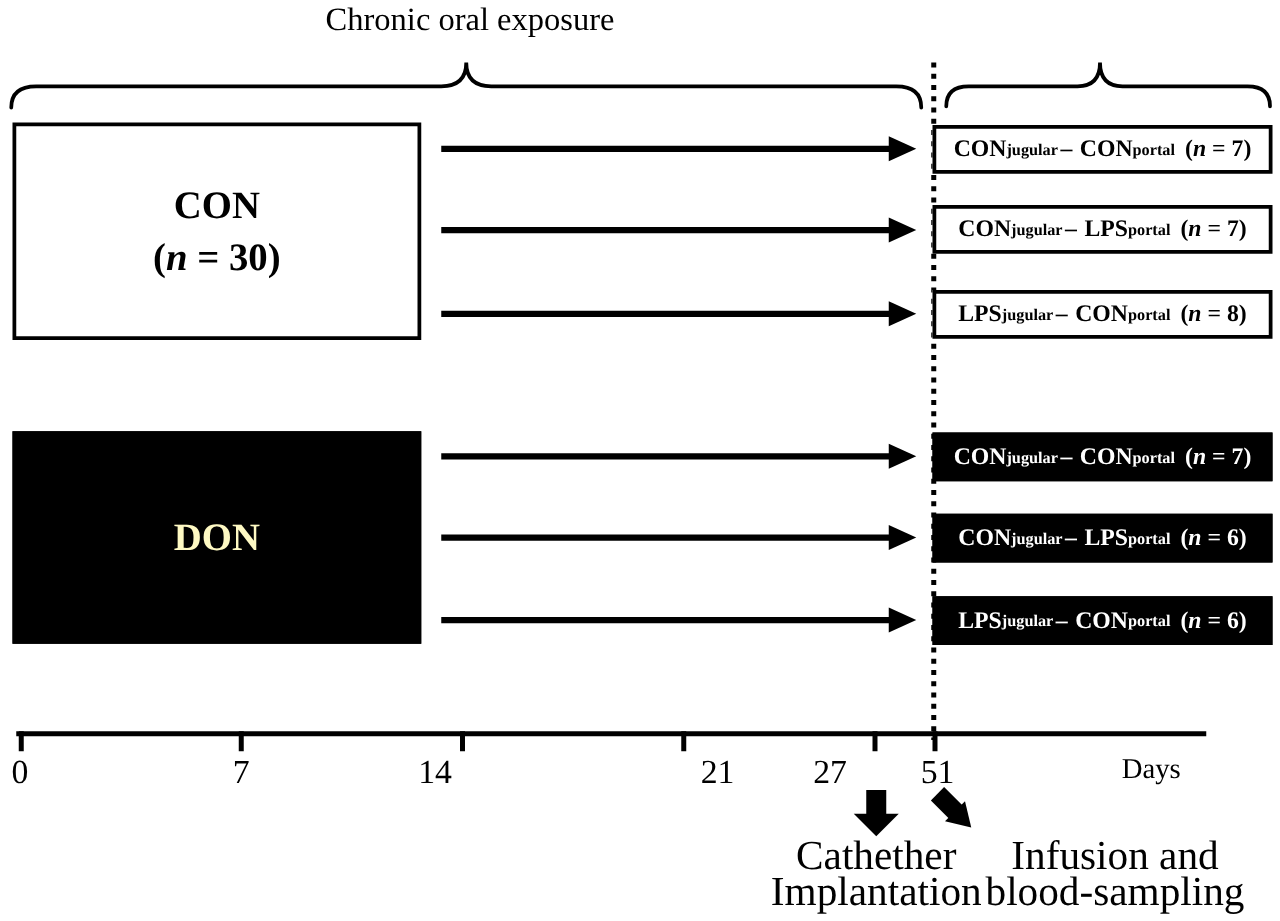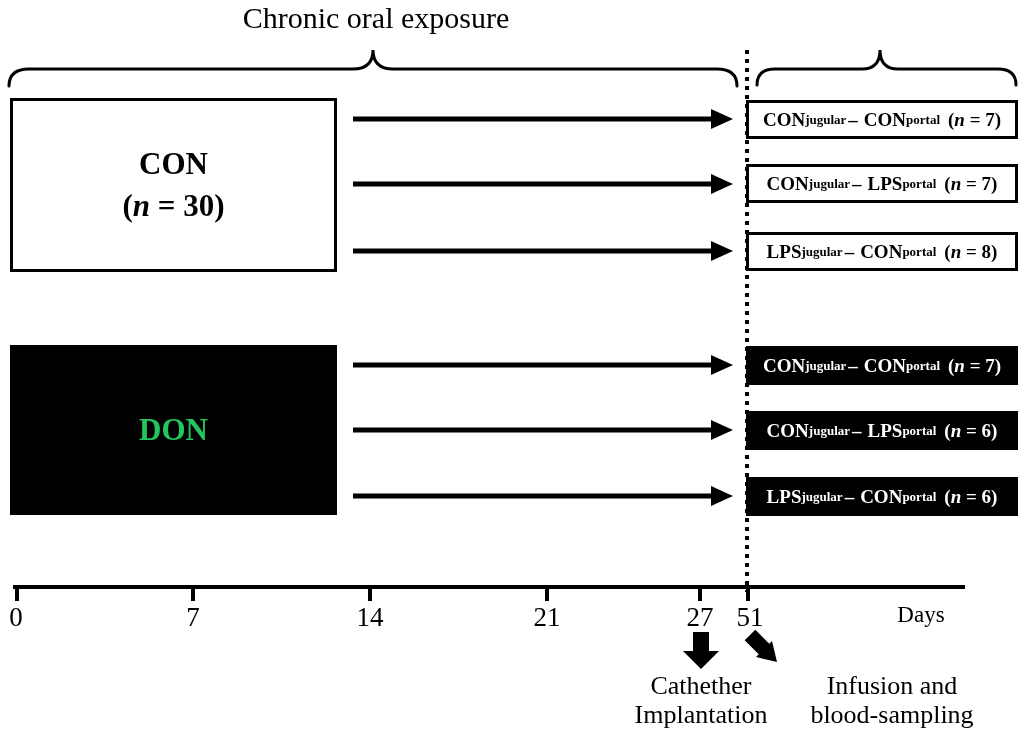--- a/index.html
+++ b/index.html
@@ -13,38 +13,38 @@
   }
   .stage svg.overlay {
     position: absolute;
     left: 0; top: 0;
     width: 1024px; height: 737px;
   }
   .abs { position: absolute; }
   .phase-label {
     top: 1px;
     transform: translateX(-50%);
-    font-size: 30px;
+    font-size: 26px;
     white-space: nowrap;
   }
   .group-box {
     left: 10px;
     width: 321px;
     border: 3px solid #000;
     display: flex;
     flex-direction: column;
     align-items: center;
     justify-content: center;
     text-align: center;
     font-weight: bold;
     font-size: 31px;
     line-height: 42px;
   }
   .group-box.con { top: 98px; height: 168px; background: #ffffff; color: #000; }
-  .group-box.don { top: 345px; height: 164px; background: #000000; color: #22c55e; }
+  .group-box.don { top: 345px; height: 164px; background: #000000; color: #fef9c3; }
   .abox {
     left: 746px;
     width: 266px;
     height: 33px;
     border: 3px solid #000;
     display: flex;
     align-items: center;
     justify-content: center;
     font-weight: bold;
     font-size: 19px;
@@ -68,21 +68,21 @@
   .days-label {
     top: 602px;
     left: 921px;
     transform: translateX(-50%);
     font-size: 23px;
   }
   .annot {
     top: 671px;
     transform: translateX(-50%);
     text-align: center;
-    font-size: 26px;
+    font-size: 33px;
     line-height: 29px;
     white-space: nowrap;
   }
   .annot.catheter { left: 701px; }
   .annot.infusion { left: 892px; }
   i { font-style: italic; }
 </style>
 </head>
 <body>
 
@@ -199,23 +199,23 @@
     <span>LPS</span>
       <sub>jugular</sub>
       <span class="dash">–</span>
       <span>CON</span>
       <sub>portal</sub>
       <span class="npart"><span>(</span><i>n</i><span> = 6)</span></span>
   </div>
 
   <div class="abs tick-label" style="left:16px">0</div>
   <div class="abs tick-label" style="left:193px">7</div>
-  <div class="abs tick-label" style="left:370px">14</div>
-  <div class="abs tick-label" style="left:547px">21</div>
-  <div class="abs tick-label" style="left:700px">27</div>
+  <div class="abs tick-label" style="left:348px">14</div>
+  <div class="abs tick-label" style="left:574px">21</div>
+  <div class="abs tick-label" style="left:664px">27</div>
   <div class="abs tick-label" style="left:750px">51</div>
   <div class="abs days-label">Days</div>
 
   <div class="abs annot catheter">
     <div>Cathether</div>
     <div>Implantation</div>
   </div>
   <div class="abs annot infusion">
     <div>Infusion and</div>
     <div>blood-sampling</div>

